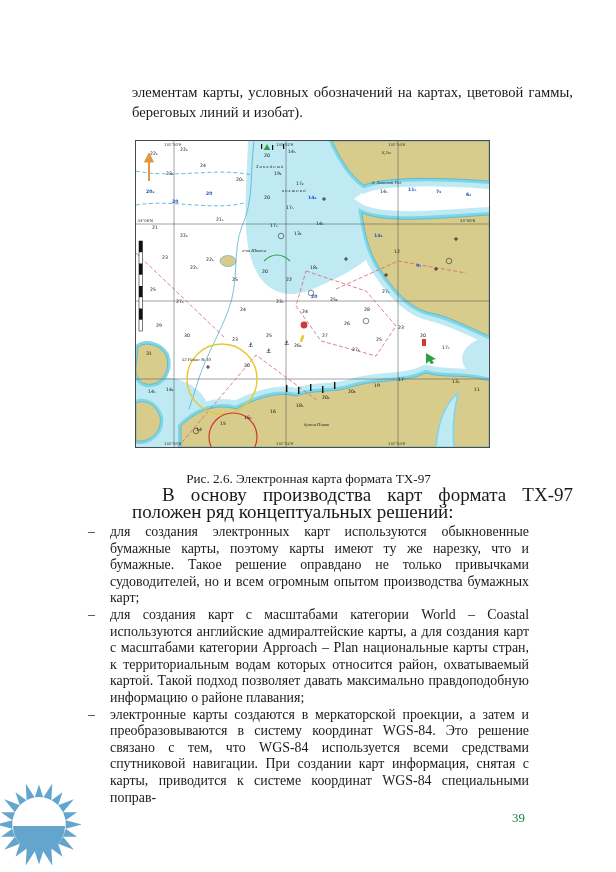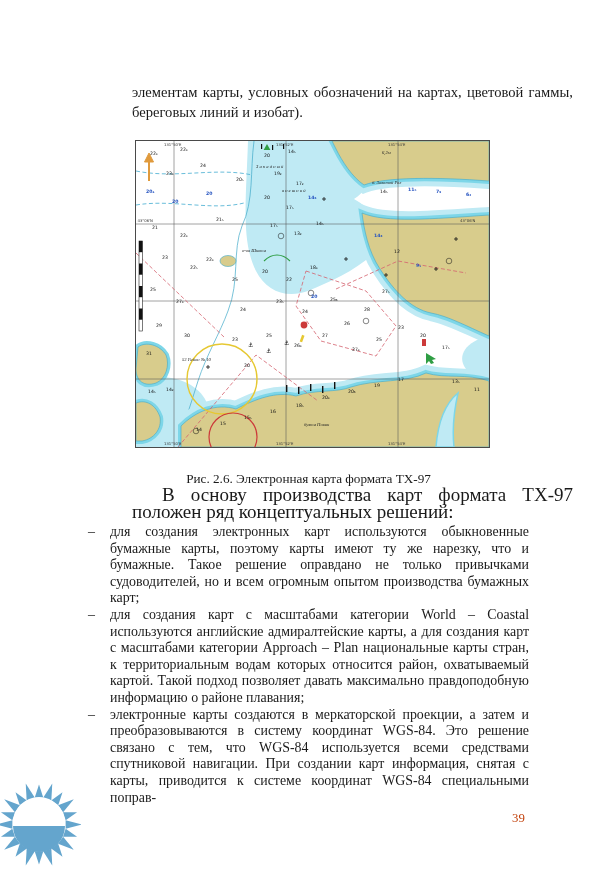--- a/index.html
+++ b/index.html
@@ -20,21 +20,21 @@
     border:1px solid var(--border); box-sizing:content-box;}
   #figure-map svg{display:block;}
   #caption{position:absolute; left:88px; top:471px; width:441px; text-align:center;
     font-size:13.2px; line-height:16px;}
   #para{top:486px; font-size:19px; line-height:17px; text-indent:30px;}
   #bullets{position:absolute; left:88px; top:524px; width:441px; font-size:13.9px; line-height:16.6px;}
   .bullet{position:relative; padding-left:22px; text-align:justify;}
   .bullet .dash{position:absolute; left:0; top:0;}
   
   #watermark{position:absolute; left:0; top:778px; width:616px; height:90px; z-index:2;}
-  #page-number{position:absolute; left:512px; top:811px; font-size:12.8px; color:#c2410c; z-index:5;}
+  #page-number{position:absolute; left:512px; top:811px; font-size:12.8px; color:#15803d; z-index:5;}
   
   .snd{font-family:"DejaVu Sans",sans-serif; font-size:4.6px; fill:var(--sounding);}
   .snd-b{fill:var(--sounding-blue); font-weight:bold;}
   .lbl{font-family:"Liberation Serif",serif; font-style:italic; font-size:4.6px; fill:#222;}
   .gl{font-family:"DejaVu Sans",sans-serif; font-size:3.8px; fill:#333;}
   .coast{fill:none; stroke:var(--contour); stroke-width:0.7;}
   .land-sh{fill:none; stroke:var(--shallow); stroke-width:16;}
   .land-fr{fill:none; stroke:var(--fringe); stroke-width:6;}
   .land{fill:var(--land); stroke:var(--contour); stroke-width:0.6;}
   .gridline{stroke:var(--grid); stroke-width:0.55;}

